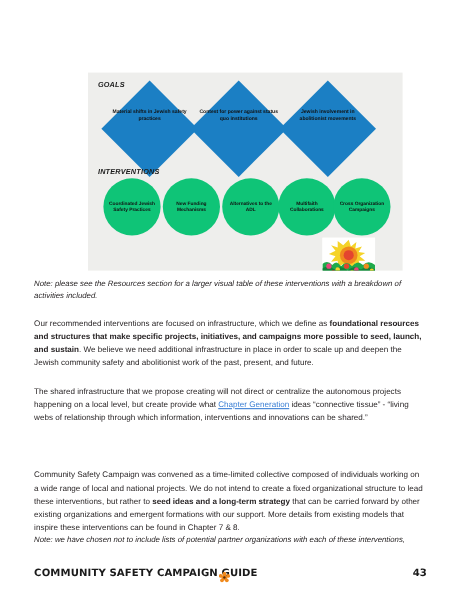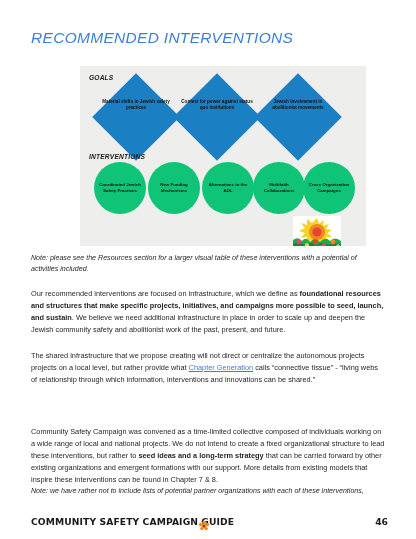--- a/index.html
+++ b/index.html
@@ -194,21 +194,20 @@
     font-weight: bold;
     font-size: 9.2px;
     color: #1a1a1a;
   }
 </style>
 </head>
 <body>
 
 <div class="page">
 
-  <div class="page-title">RECOMMENDED INTERVENTIONS</div>
 
   <div class="diagram">
 
     <div class="diagram-label label-goals">GOALS</div>
 
     <div class="diamond-row">
       <div class="diamond"></div>
       <div class="diamond"></div>
       <div class="diamond"></div>
       <div class="diamond-text dt1">Material shifts in Jewish safety practices</div>
@@ -253,41 +252,41 @@
           <circle cx="31" cy="29" r="2.1" fill="#e8457c"></circle>
           <circle cx="40" cy="26" r="2.4" fill="#f08a1e"></circle>
           <circle cx="45" cy="30" r="1.8" fill="#f5d329"></circle>
           <circle cx="10" cy="31" r="1.6" fill="#e4452f"></circle>
           <circle cx="27" cy="31" r="1.6" fill="#f5d329"></circle>
         </g>
       </svg>
     </div>
   </div>
 
-  <div class="body-text note note1">Note: please see the Resources section for a larger visual table of these interventions with a potential of activities included.</div>
+  <div class="body-text note note1">Note: please see the Resources section for a larger visual table of these interventions with a breakdown of activities included.</div>
 
   <div class="body-text p1"><span>Our recommended interventions are focused on </span><span class="it">infrastructure</span><span>, which we define as </span><span class="b">foundational resources and structures that make specific projects, initiatives, and campaigns more possible to seed, launch, and sustain</span><span>. We believe we need additional infrastructure in place in order to scale up and deepen the Jewish community safety and abolitionist work of the past, present, and future.</span></div>
 
-  <div class="body-text p2"><span>The shared infrastructure that we propose creating will not direct or centralize the autonomous projects projects on a local level, but rather provide what </span><a class="link" href="#">Chapter Generation</a><span> calls “connective tissue” - “living webs of relationship through which information, interventions and innovations can be shared.”</span></div>
+  <div class="body-text p2"><span>The shared infrastructure that we propose creating will not direct or centralize the autonomous projects happening on a local level, but create provide what </span><a class="link" href="#">Chapter Generation</a><span> ideas “connective tissue” - “living webs of relationship through which information, interventions and innovations can be shared.”</span></div>
 
   <div class="body-text p3"><span>Community Safety Campaign was convened as a time-limited collective composed of individuals working on a wide range of local and national projects. We do not intend to create a fixed organizational structure to lead these interventions, but rather to </span><span class="b">seed ideas and a long-term strategy</span><span> that can be carried forward by other existing organizations and emergent formations with our support. More details from existing models that inspire these interventions can be found in Chapter 7 &amp; 8.</span></div>
 
-  <div class="body-text note note2">Note: we have rather not to include lists of potential partner organizations with each of these interventions,</div>
+  <div class="body-text note note2">Note: we have chosen not to include lists of potential partner organizations with each of these interventions,</div>
 
   <div class="footer">
     <div class="footer-title">COMMUNITY SAFETY CAMPAIGN GUIDE</div>
     <div class="footer-icon">
       <svg viewBox="0 0 10 10" width="10" height="10" aria-hidden="true">
         <g fill="#f08a1e">
           <circle cx="5" cy="1.6" r="1.7"></circle>
           <circle cx="8.4" cy="3.6" r="1.7"></circle>
           <circle cx="7.2" cy="7.6" r="1.7"></circle>
           <circle cx="2.8" cy="7.6" r="1.7"></circle>
           <circle cx="1.6" cy="3.6" r="1.7"></circle>
           <circle cx="5" cy="5" r="2.6"></circle>
         </g>
         <circle cx="5" cy="5" r="1.1" fill="#5a2d0c"></circle>
       </svg>
     </div>
-    <div class="page-number">46</div>
+    <div class="page-number">43</div>
   </div>
 
 </div>
 
 </body></html>

